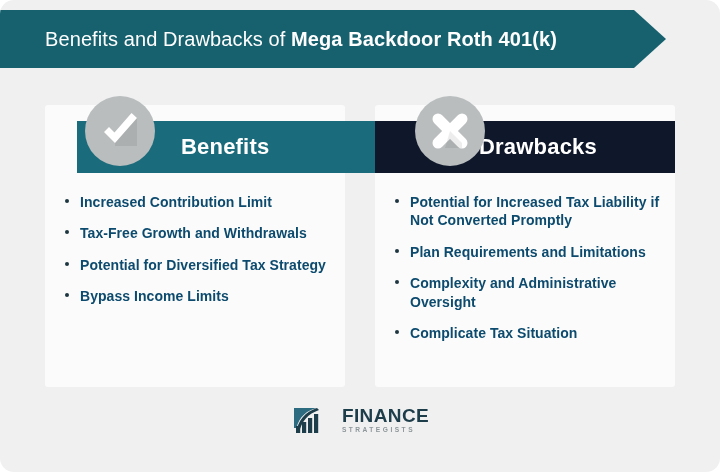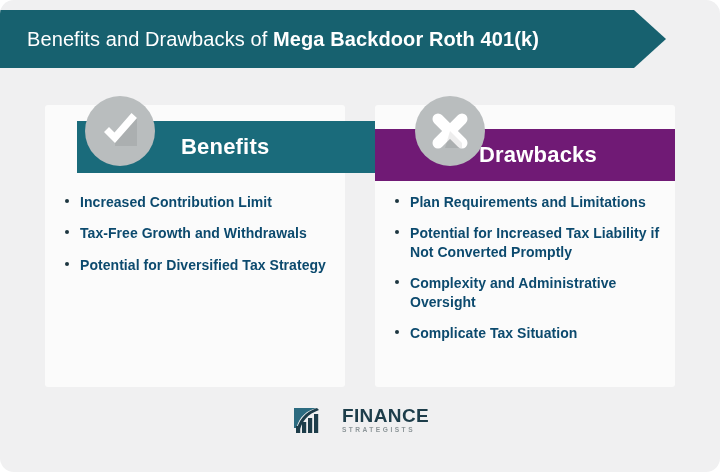--- a/index.html
+++ b/index.html
@@ -31,21 +31,21 @@
     background: #17616f;
     display: flex;
     align-items: center;
     -webkit-clip-path: polygon(0 0, 634px 0, 666px 50%, 634px 100%, 0 100%);
     clip-path: polygon(0 0, 634px 0, 666px 50%, 634px 100%, 0 100%);
   }
   .banner-title {
     color: #ffffff;
     font-size: 20px;
     letter-spacing: 0.1px;
-    padding-left: 27px;
+    padding-left: 45px;
     white-space: nowrap;
   }
   .banner-title .b-normal { font-weight: 400; }
   .banner-title .b-bold { font-weight: 700; }
 
   
   .cards {
     position: absolute;
     left: 0;
     top: 105px;
@@ -67,21 +67,21 @@
   .card-header {
     position: absolute;
     left: 0;
     top: 16px;
     width: 300px;
     height: 52px;
     display: flex;
     align-items: center;
   }
   .hdr-benefits  { background: #1a6b7b; margin-left: 32px; }
-  .hdr-drawbacks { background: #701a75; margin-top: 8px; }
+  .hdr-drawbacks { background: #0f172a; }
 
   .hdr-label {
     color: #ffffff;
     font-size: 22px;
     font-weight: 700;
     letter-spacing: 0.2px;
     margin-left: 104px;
   }
 
   
@@ -173,39 +173,40 @@
       <div class="badge">
         <svg width="70" height="70" viewBox="0 0 70 70" aria-hidden="true">
           <path d="M19 36 L30 47 L52 22 L46.5 17 L29.5 36.5 L24 31 Z" fill="#ffffff"></path>
           <path d="M30 47 L52 22 L52 50 L30 50 Z" fill="#000000" opacity="0.07"></path>
         </svg>
       </div>
       <ul class="bullets">
         <li>Increased Contribution Limit</li>
         <li>Tax-Free Growth and Withdrawals</li>
         <li>Potential for Diversified Tax Strategy</li>
+        <li>Bypass Income Limits</li>
       </ul>
     </div>
 
     <div class="card card-drawbacks">
       <div class="card-header hdr-drawbacks">
         <span class="hdr-label">Drawbacks</span>
       </div>
       <div class="badge">
         <svg width="70" height="70" viewBox="0 0 70 70" aria-hidden="true">
           <g stroke="#ffffff" stroke-width="11" stroke-linecap="round">
             <line x1="23" y1="23" x2="47" y2="47"></line>
             <line x1="47" y1="23" x2="23" y2="47"></line>
           </g>
           <path d="M35 35 L47 47 L47 52 L30 52 Z" fill="#000000" opacity="0.07"></path>
         </svg>
       </div>
       <ul class="bullets">
+        <li>Potential for Increased Tax Liability if Not Converted Promptly</li>
         <li>Plan Requirements and Limitations</li>
-        <li>Potential for Increased Tax Liability if Not Converted Promptly</li>
         <li>Complexity and Administrative Oversight</li>
         <li>Complicate Tax Situation</li>
       </ul>
     </div>
   </div>
 
   <div class="footer">
     <div class="logo">
       <span class="logo-mark">
         <svg width="36" height="32" viewBox="0 0 36 32" aria-hidden="true">

